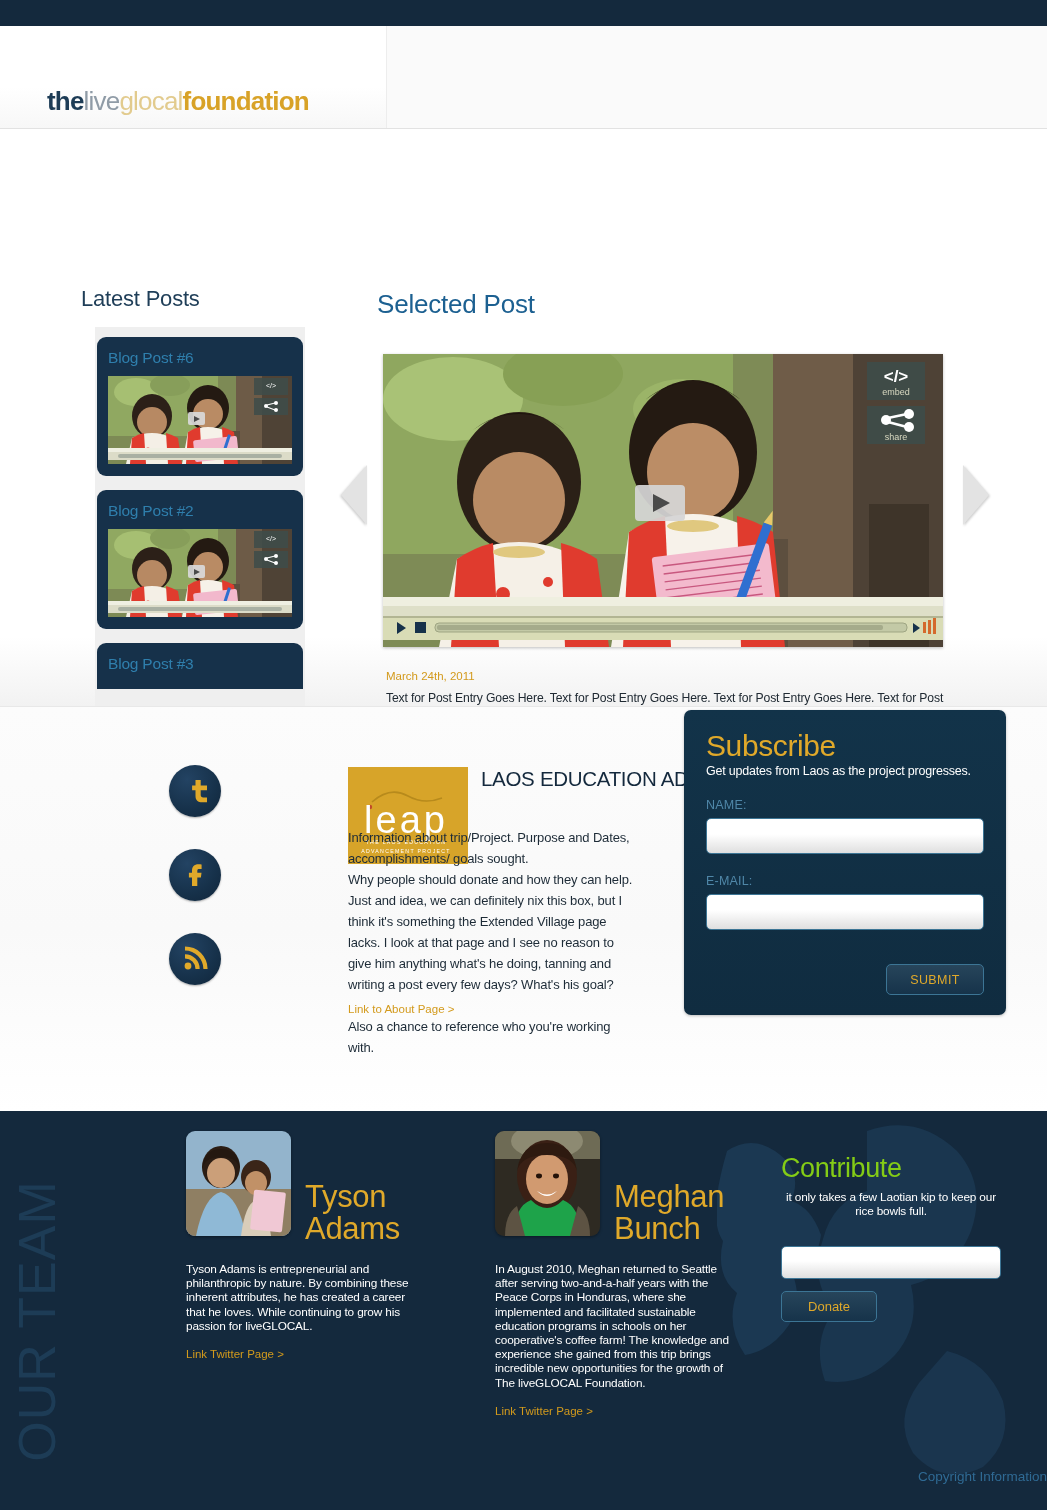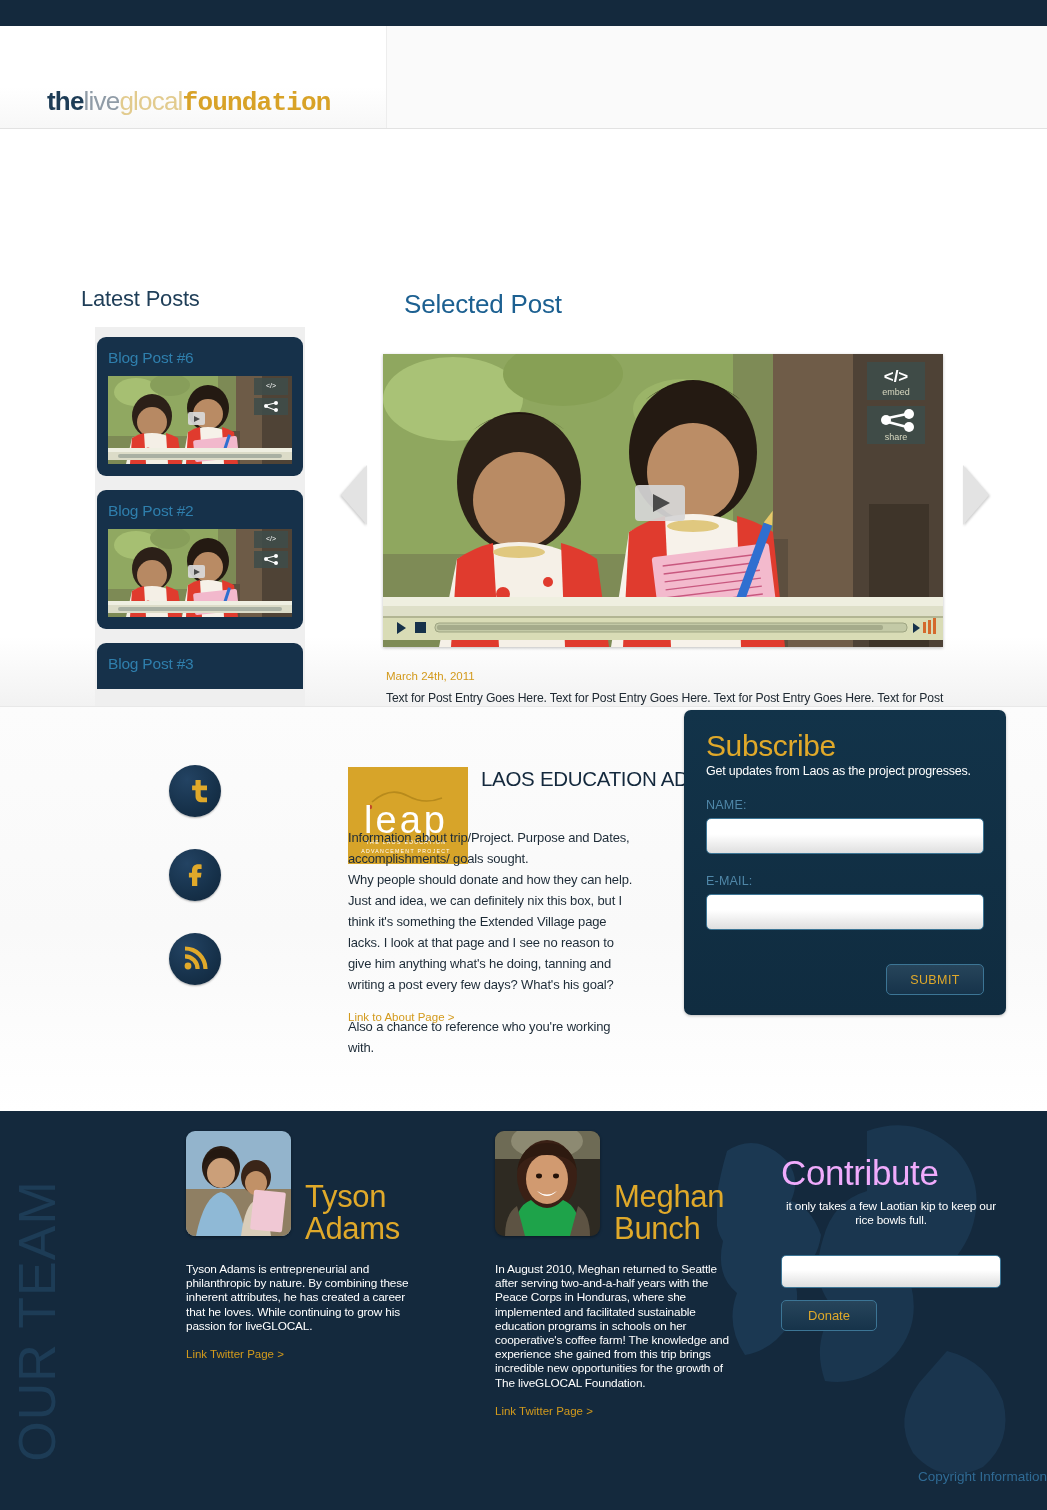--- a/index.html
+++ b/index.html
@@ -44,21 +44,21 @@
     top: 60px;
     font-size: 26px;
     letter-spacing: -0.8px;
     white-space: nowrap;
     font-family: "Liberation Sans", sans-serif;
     font-weight: 600;
   }
   .logo .t-the { color: #1d3c56; }
   .logo .t-live { color: #8f9ba6; font-weight: 400; }
   .logo .t-glocal { color: #e2cb8e; font-weight: 400; }
-  .logo .t-foundation { color: #d8a227; font-weight: 700; font-family: Liberation Mono, monospace; }
+  .logo .t-foundation { color: #d8a227; font-weight: 700; }
 
   .nav {
     position: absolute;
     right: 42px;
     top: 40px;
     display: flex;
     gap: 46px;
   }
   .nav a {
     color: #1d5480;
@@ -78,21 +78,21 @@
 
   .h-latest {
     position: absolute;
     left: 81px; top: 157px;
     font-size: 22px;
     color: #1f3e58;
     letter-spacing: -0.2px;
   }
   .h-selected {
     position: absolute;
-    left: 404px; top: 160px;
+    left: 377px; top: 160px;
     font-size: 26px;
     color: #1c6091;
     letter-spacing: -0.2px;
   }
 
   
   .posts-rail {
     position: absolute;
     left: 95px; top: 198px;
     width: 210px;
@@ -337,22 +337,22 @@
   .member .tw {
     display: inline-block;
     margin-top: 15px;
     color: #d39a1c;
     font-size: 11.5px;
     text-decoration: none;
   }
 
   .contribute { position: absolute; left: 781px; top: 1152px; width: 220px; }
   .contribute h2 {
-    color: #f0abfc;
-    font-size: 35px;
+    color: #84cc16;
+    font-size: 27px;
     font-weight: 400;
     letter-spacing: -0.4px;
   }
   .contribute .cdesc {
     color: #ffffff;
     font-size: 11.8px;
     line-height: 14px;
     margin-top: 6px;
     text-align: center;
     letter-spacing: -0.15px;
@@ -612,21 +612,21 @@
       </div>
       <div class="leap-title">LAOS EDUCATION ADVANCEMENT PROJECT</div>
     </div>
   </div>
 
   <div class="leap-para" style="position:absolute;left:348px;top:120px;white-space:pre-line;">Information about trip/Project. Purpose and Dates, accomplishments/ goals sought.
 Why people should donate and how they can help.
 Just and idea, we can definitely nix this box, but I think it's something the Extended Village page lacks. I look at that page and I see no reason to give him anything what's he doing, tanning and writing a post every few days? What's his goal?
 
 Also a chance to reference who you're working with.</div>
-  <a class="leap-link" style="position:absolute;left:348px;top:296px;margin-top:8px;" href="#">Link to About Page &gt;</a>
+  <a class="leap-link" style="position:absolute;left:348px;top:296px;" href="#">Link to About Page &gt;</a>
 
   <div class="subscribe" style="position:absolute;left:684px;top:3px;">
     <h2>Subscribe</h2>
     <div class="sub-desc">Get updates from Laos as the project progresses.</div>
 
     <div class="field-label">NAME:</div>
     <input class="text-input" type="text" value="" style="">
 
     <div class="field-label">E-MAIL:</div>
     <input class="text-input" type="text" value="" style="">

